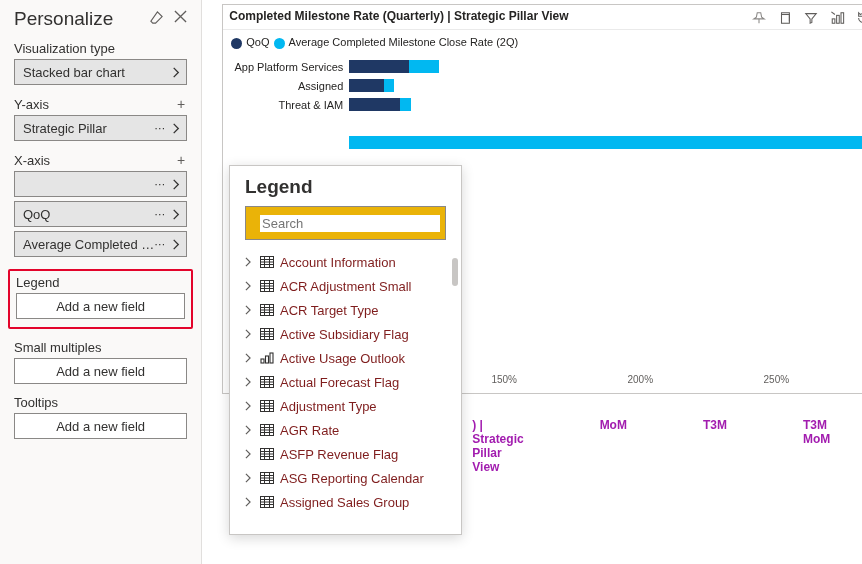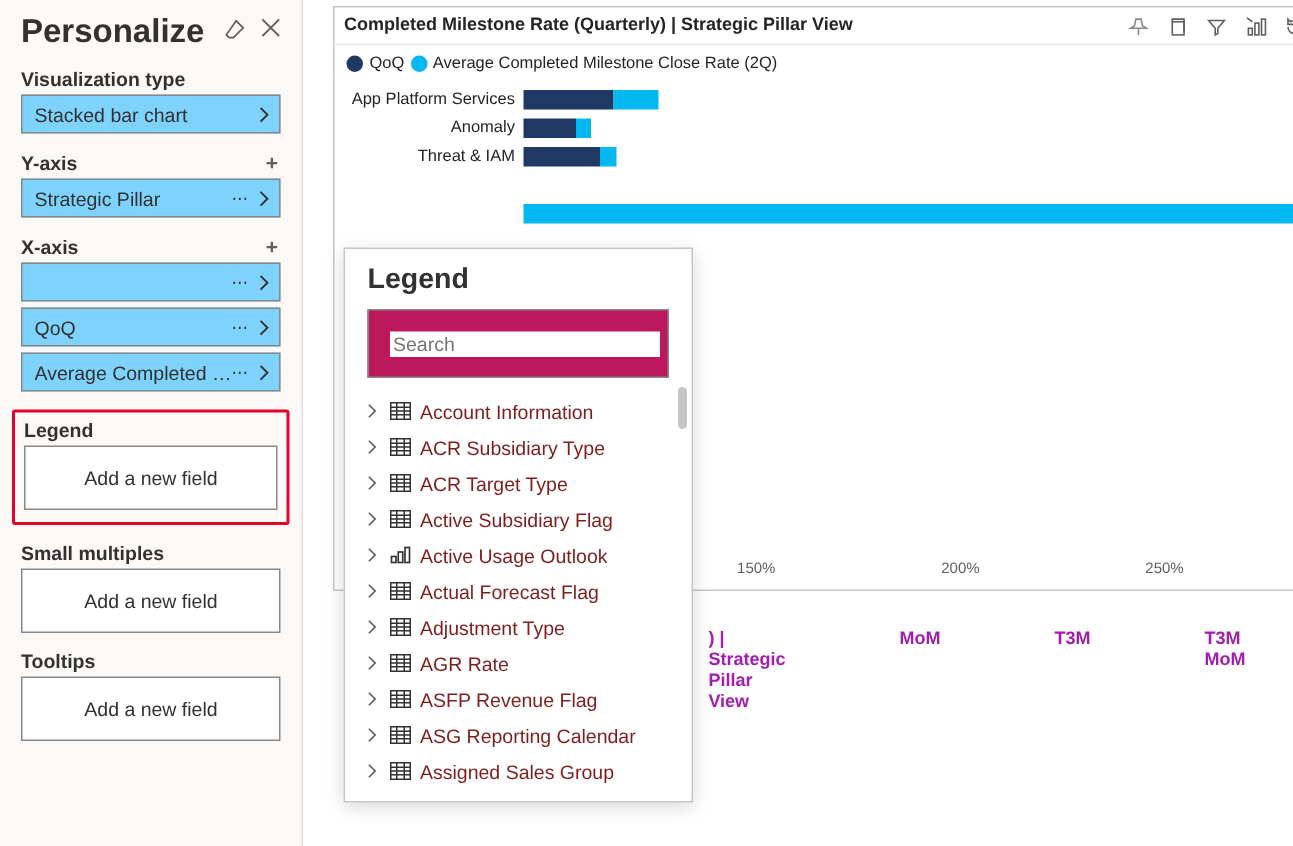--- a/index.html
+++ b/index.html
@@ -20,46 +20,46 @@
   .sidebar {
     width: 215px;
     border-right: 1px solid #e1dfdd;
     padding: 8px 14px 0 14px;
     background:#faf9f8;
   }
   .sidebar-header {
     display:flex; align-items:center; justify-content:space-between;
     margin-bottom: 10px;
   }
-  .sidebar-title { font-size: 22px; font-weight: 700; text-align: right; }
+  .sidebar-title { font-size: 19px; font-weight: 400; text-align: right; }
   .hdr-icons { display:flex; gap:10px; color:#605e5c; }
   .hdr-icon { font-size:14px; cursor:pointer; }
   
-  .section-label { font-size:13px; color:#323130; margin-top:11px; margin-bottom:3px; display:flex; justify-content:space-between; align-items:flex-end;font-weight:bold; }
+  .section-label { font-size:13px; color:#323130; margin-top:11px; margin-bottom:3px; display:flex; justify-content:space-between; align-items:flex-end; }
   .plus { color:#605e5c; font-size:14px; cursor:pointer; padding:0 2px; }
   
   .field-row {
     border:1px solid #8a8886;
-    background:#7dd3fc;
+    background:#e5e5e5;
     height:26px;
     display:flex;
     align-items:center;
     padding: 0 6px 0 8px;
     margin-bottom:4px;
     position:relative;
   }
   .field-text { flex:1; overflow:hidden; text-overflow:ellipsis; white-space:nowrap; }
   .fr-dots { letter-spacing:1px; color:#323130; margin-right:6px; font-size:11px; cursor:pointer; }
   .fr-chev { color:#323130; cursor:pointer; }
   .fr-chev svg { display:block; }
   
   .add-field-box {
     border:1px solid #8a8886;
     background:#fff;
-    height:43px;
+    height:26px;
     display:flex;
     align-items:center;
     justify-content:center;
     cursor:pointer;
   }
   
   .legend-highlight {
     border:2px solid #e3042b;
     padding: 4px 6px 8px 6px;
     margin: 12px -6px 0 -6px;
@@ -128,22 +128,22 @@
     width: 233px; height: 370px;
     background:#fff;
     border:1px solid #c8c6c4;
     box-shadow: 0 3px 12px rgba(0,0,0,0.16);
     display:flex; flex-direction:column;
     z-index:50;
   }
   .flyout-title { font-size:19px; font-weight:600; padding:10px 15px 8px 15px; }
   .searchwrap { padding: 0 15px 10px 15px; }
   .searchbox {
-    border:1px solid #8a8886; height:46px; display:flex; align-items:center;
-    padding:0 8px; gap:6px; background:#be185d;
+    border:1px solid #8a8886; height:34px; display:flex; align-items:center;
+    padding:0 8px; gap:6px; background:#eab308;
   }
   .searchbox input {
     border:none; outline:none; flex:1; font-size:13px; font-family:inherit;
   }
   .fly-list { flex:1; overflow-y:auto; padding: 0 6px 6px 12px; }
   .fly-item {
     display:flex; align-items:center; gap:6px;
     height:24px; font-size:13px; color:#7f1d1d;
     cursor:pointer; padding-left:2px;
   }
@@ -315,21 +315,21 @@
 
       <div class="bars-area" id="bars">
           <div class="bar-row">
             <div class="bar-label">App Platform Services</div>
             <div class="bar-track">
               <div class="seg" style="left: 0%; width: 10.3333%; background: rgb(31, 56, 100);"></div>
               <div class="seg" style="left: 10.3333%; width: 5%; background: rgb(1, 184, 241);"></div>
             </div>
           </div>
           <div class="bar-row">
-            <div class="bar-label">Anomaly</div>
+            <div class="bar-label">Assigned</div>
             <div class="bar-track">
               <div class="seg" style="left: 0%; width: 6%; background: rgb(31, 56, 100);"></div>
               <div class="seg" style="left: 6%; width: 1.66667%; background: rgb(1, 184, 241);"></div>
             </div>
           </div>
           <div class="bar-row">
             <div class="bar-label">Threat &amp; IAM</div>
             <div class="bar-track">
               <div class="seg" style="left: 0%; width: 8.66667%; background: rgb(31, 56, 100);"></div>
               <div class="seg" style="left: 8.66667%; width: 2%; background: rgb(1, 184, 241);"></div>
@@ -412,21 +412,21 @@
           <svg width="8" height="10" viewBox="0 0 7 12" fill="none" stroke="#605e5c" stroke-width="1.4">
             <path d="M1 1l5 5-5 5"></path>
           </svg>
         </span>
         <span class="fly-tbl">
           <svg width="14" height="12" viewBox="0 0 14 12" fill="none" stroke="#323130" stroke-width="1">
             <rect x="0.5" y="0.5" width="13" height="11"></rect>
             <path d="M0.5 3.5h13M0.5 6h13M0.5 8.5h13M4.5 0.5v11M9.5 0.5v11"></path>
           </svg>
         </span>
-        <span>ACR Subsidiary Type</span>
+        <span>ACR Adjustment Small</span>
       </div>
       <div class="fly-item">
         <span class="fly-chev">
           <svg width="8" height="10" viewBox="0 0 7 12" fill="none" stroke="#605e5c" stroke-width="1.4">
             <path d="M1 1l5 5-5 5"></path>
           </svg>
         </span>
         <span class="fly-tbl">
           <svg width="14" height="12" viewBox="0 0 14 12" fill="none" stroke="#323130" stroke-width="1">
             <rect x="0.5" y="0.5" width="13" height="11"></rect>

